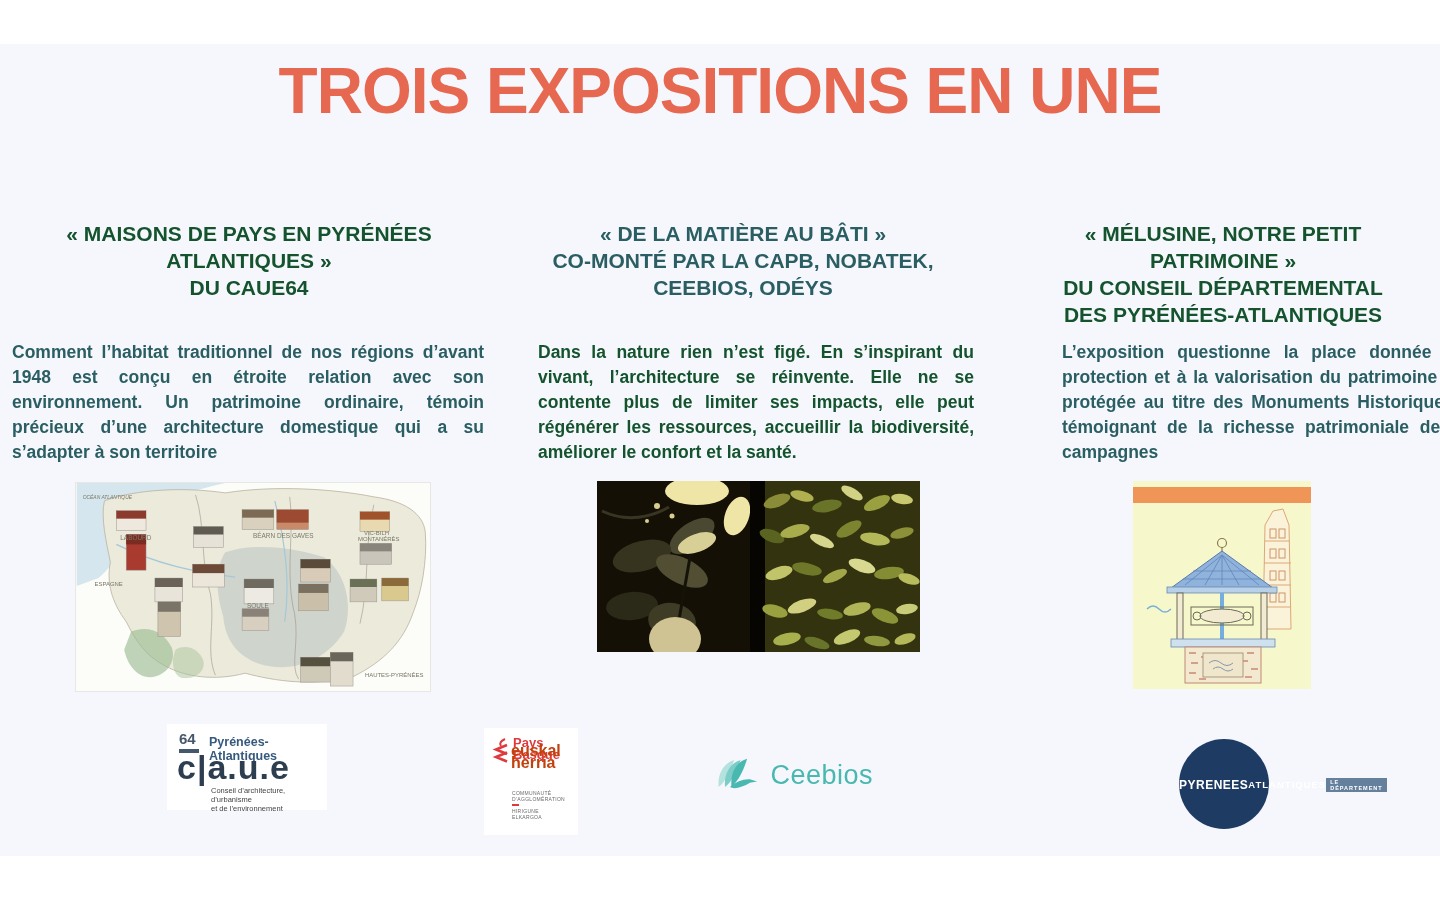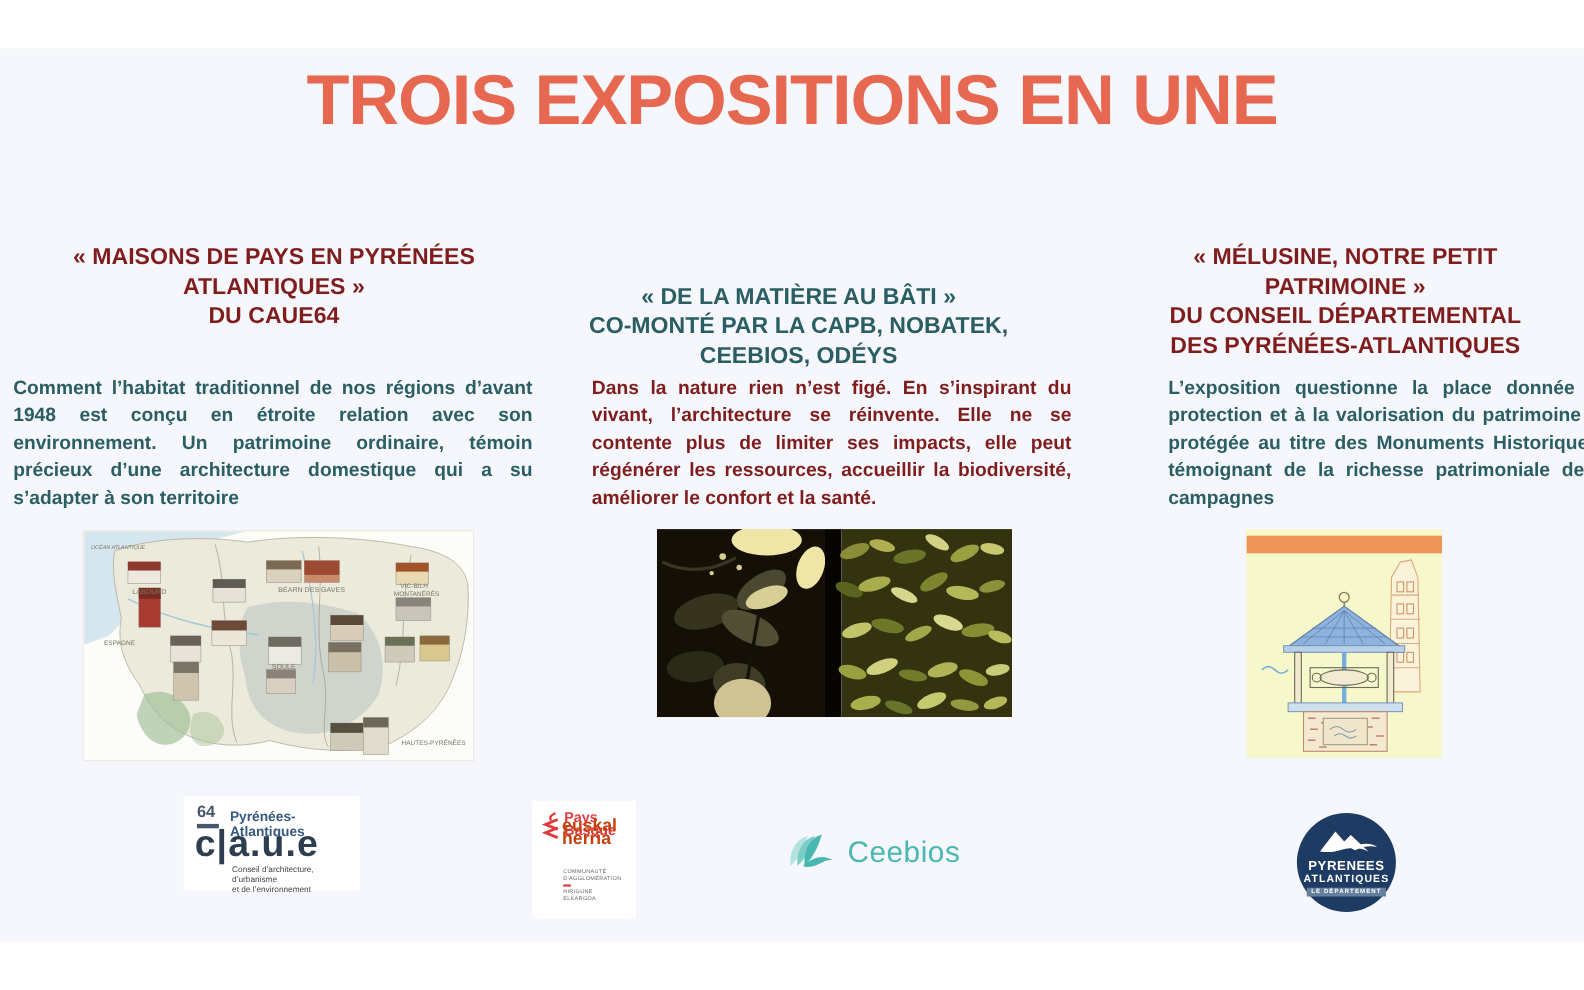--- a/index.html
+++ b/index.html
@@ -7,21 +7,21 @@
   .page { position:relative; width:1440px; height:900px; overflow:hidden;padding-left:35px; }
   .slide-bg { position:absolute; left:0; top:44px; width:1440px; height:812px; background:#f5f7fc; }
 
   .main-title{ position:absolute; left:0; top:54px; width:1440px; text-align:center;
     font-size:64px; font-weight:bold; letter-spacing:-1px; color:#e76850; white-space:nowrap; }
 
   .heading { position:absolute; top:220px; text-align:center; font-weight:bold;
     font-size:21px; line-height:27px; white-space:pre-line; }
   .body-text { position:absolute; top:340px; font-weight:bold; font-size:17.5px;
     line-height:25px; text-align:justify; }
-  .coral { color:#7f1d1d; }
+  .coral { color:#14532d; }
   .teal { color:#2a5e63; }
 
   .img-frame { position:absolute; overflow:hidden; }
   .img-frame svg { display:block; }
 
   .logo-box { position:absolute; background:#ffffff; }
 
   
   .caue-64 { position:absolute; left:12px; top:6px; font-size:15px; font-weight:bold; color:#44576b;text-align:right; }
   .caue-bar { position:absolute; left:12px; top:25px; width:20px; height:4px; background:#44576b; }
@@ -42,21 +42,21 @@
   .nobatek-text .n1 { color:#e8622d; }
   .nobatek-text .n2 { color:#24383c; }
 
   .ceebios-wrap { position:absolute; display:flex; align-items:center; gap:12px; }
   .ceebios-name { font-size:27px; color:#48b8b1; letter-spacing:.5px; }
 
   .odeys-name { position:absolute; left:18px; top:4px; font-size:31px; font-weight:bold; color:#282f8c; letter-spacing:-.5px; }
   .odeys-sub { position:absolute; left:40px; top:40px; font-size:9px; line-height:11px; color:#555a66; white-space:pre-line; }
 
   .dept-circle { position:absolute; width:90px; height:90px; border-radius:50%;
-    background:#1e3c63; display:flex; flex-direction:column; align-items:center; }
+    background:#1e3c63; display:flex; flex-direction:row; align-items:center; }
   .dept-l1 { font-size:12px; font-weight:bold; color:#fff; letter-spacing:.5px; margin-top:1px; }
   .dept-l2 { font-size:9.5px; font-weight:bold; color:#fff; letter-spacing:1px; }
   .dept-l3 { font-size:5.5px; font-weight:bold; color:#fff; letter-spacing:1px; background:#64809c;
     padding:1px 4px; margin-top:2px; }
 </style>
 </head>
 <body>
 
 <div class="page">
   <div class="slide-bg"></div>
@@ -162,21 +162,21 @@
         <text x="44" y="58" font-size="6.5">LABOURD</text>
         <text x="178" y="56" font-size="6.5">BÉARN DES GAVES</text>
         <text x="290" y="52" font-size="6">VIC-BILH</text>
         <text x="284" y="59" font-size="6">MONTANÉRÈS</text>
         <text x="172" y="126" font-size="6.5">SOULE</text>
         <text x="350" y="196" font-size="6" text-anchor="end">HAUTES-PYRÉNÉES</text>
       </g>
     </svg>
   </div>
 
-  <h2 class="heading teal" style="left:506px; width:440px;margin-top:36px;">« DE LA MATIÈRE AU BÂTI »
+  <h2 class="heading teal" style="left:523px; width:440px;">« DE LA MATIÈRE AU BÂTI »
 CO-MONTÉ PAR LA CAPB, NOBATEK,
 CEEBIOS, ODÉYS</h2>
   <p class="body-text coral" style="left:538px; width:436px;">Dans la nature rien n’est figé. En s’inspirant du vivant, l’architecture se réinvente. Elle ne se contente plus de limiter ses impacts, elle peut régénérer les ressources, accueillir la biodiversité, améliorer le confort et la santé.</p>
 
   <div class="img-frame" style="left:597px; top:481px; width:323px; height:171px;">
     <svg width="323" height="171" viewBox="0 0 323 171">
       <rect x="0" y="0" width="153" height="171" fill="#141006"></rect>
       <g>
         <path d="M5,30 C30,42 55,36 72,26" stroke="#3a3522" stroke-width="3" fill="none"></path>
         <ellipse cx="95" cy="55" rx="26" ry="13" fill="#4a4830" transform="rotate(-35 95 55)"></ellipse>

